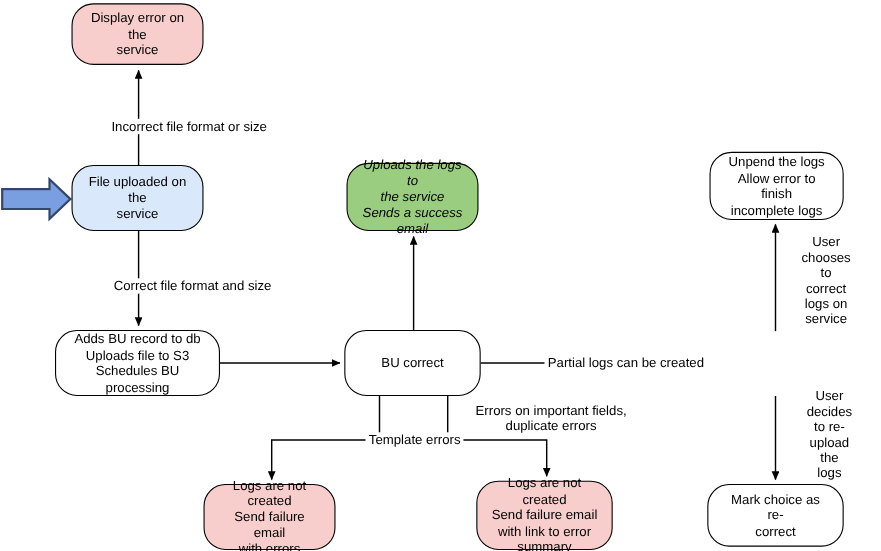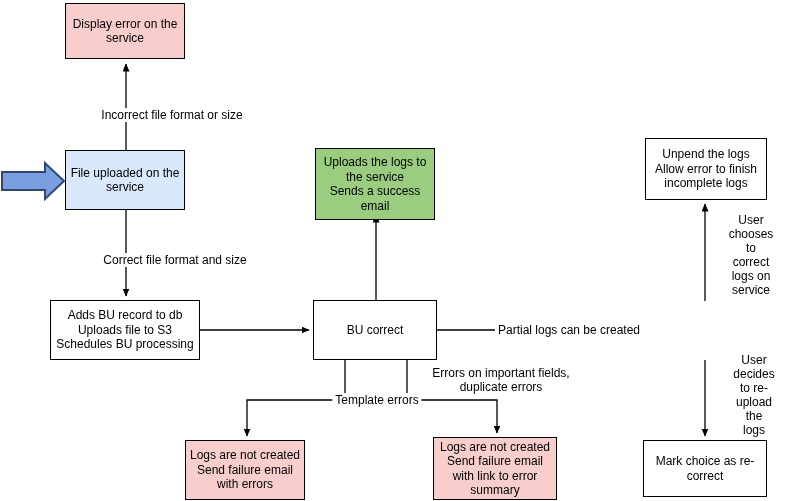--- a/index.html
+++ b/index.html
@@ -4,24 +4,24 @@
 <style>
   html,body { margin:0; padding:0; background:#ffffff; }
   .canvas {
     position:relative; width:801px; height:501px; background:#ffffff;
     font-family:"Liberation Sans","DejaVu Sans",sans-serif; color:#000;
     overflow:hidden;
   }
   .layer { position:absolute; left:0; top:0; width:801px; height:501px; }
   .node {
     position:absolute; box-sizing:border-box;
-    border:1px solid #000; border-radius:0;
+    border:1px solid #000; border-radius:20px;
     display:flex; align-items:center; justify-content:center;
     text-align:center; font-size:12px; line-height:14.5px;
-    white-space:pre-line; padding:2px;
+    white-space:pre-line; padding:12px;
   }
   .fill-white  { background:#ffffff; }
   .fill-pink   { background:#f8cecc; }
   .fill-blue   { background:#dae8fc; }
   .fill-green  { background:#9bcd80; }
   .fill-yellow { background:#fce8b2; }
   .edge-label {
     position:absolute; transform:translate(-50%,-50%);
     background:#ffffff; font-size:12px; line-height:14px;
     text-align:center; white-space:pre-line; padding:0 3px;margin-left:46px;
@@ -58,21 +58,21 @@
 
   <div class="node fill-blue" style="left:65px;  top:150px; width:120px; height:60px;">File uploaded on the
 service</div>
 
   <div class="node fill-white" style="left:50px;  top:300px; width:150px; height:60px;">Adds BU record to db
 Uploads file to S3
 Schedules BU processing</div>
 
   <div class="node fill-white" style="left:313px; top:300px; width:124px; height:60px;">BU correct</div>
 
-  <div class="node fill-green" style="left:315px; top:148px; width:120px; height:72px;">Uploads the logs to
+  <div class="node fill-green" style="left:315px; top:148px; width:120px; height:62px;font-style:italic;">Uploads the logs to
 the service
 Sends a success
 email</div>
 
   <div class="node fill-white" style="left:645px; top:138px; width:122px; height:62px;">Unpend the logs
 Allow error to finish
 incomplete logs</div>
 
 
   <div class="node fill-white" style="left:643px; top:440px; width:124px; height:57px;">Mark choice as re-

